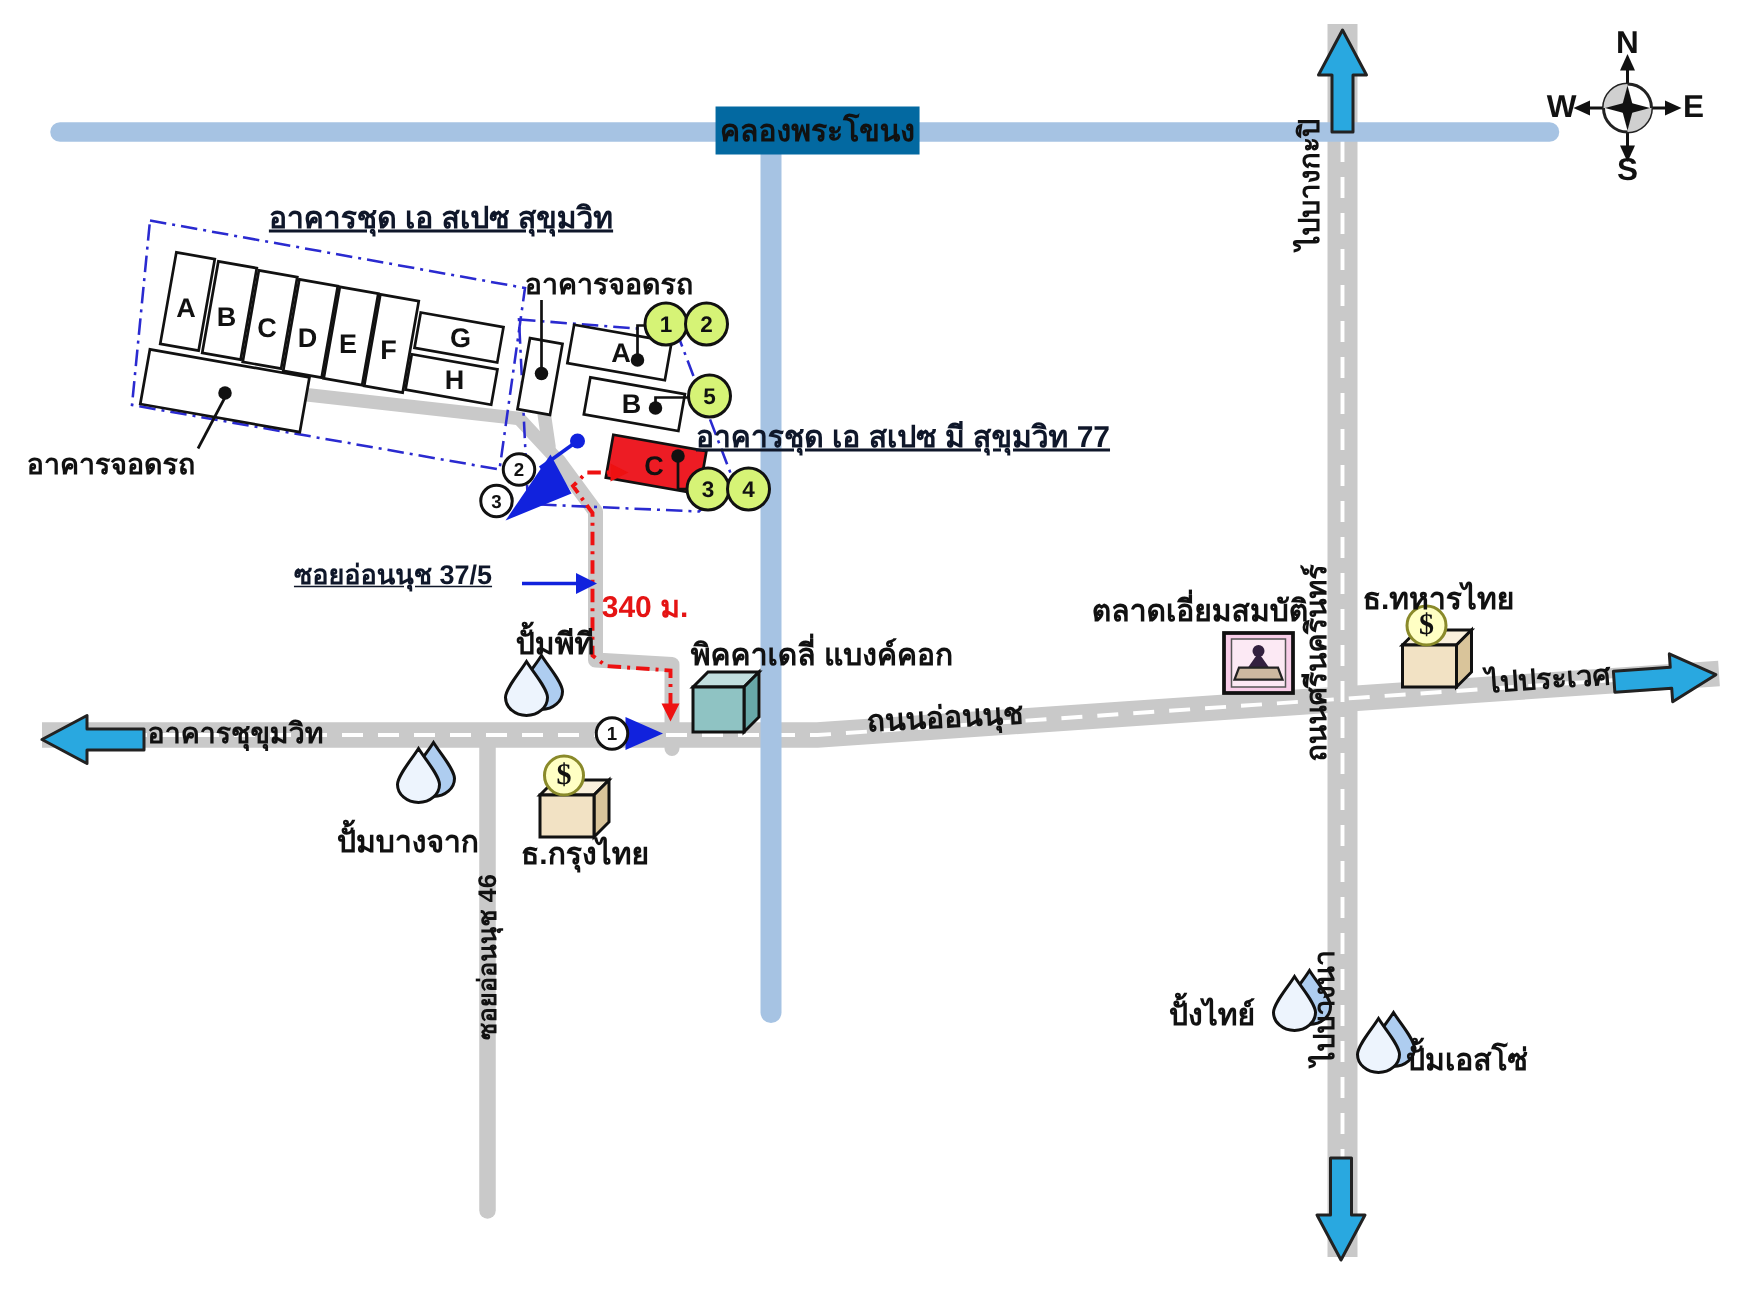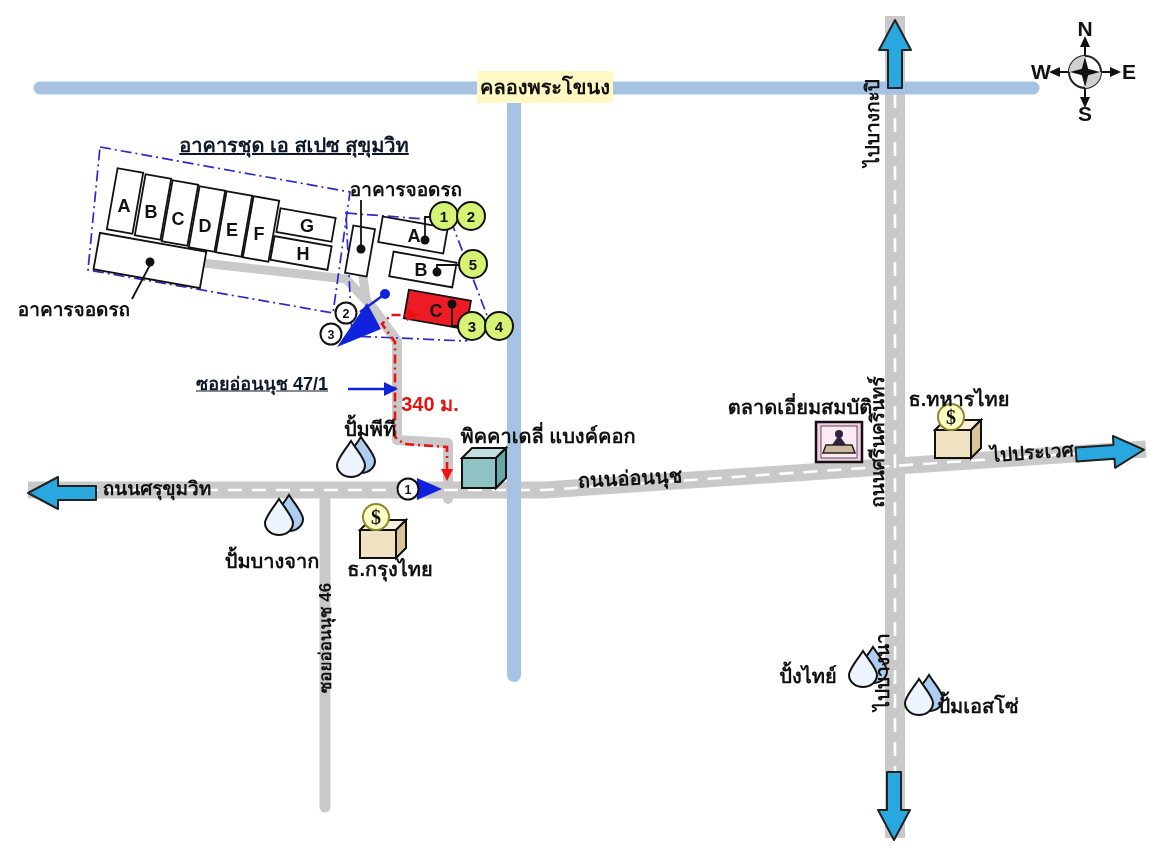--- a/index.html
+++ b/index.html
@@ -7,21 +7,21 @@
        font-family:"Liberation Sans",sans-serif;}
   #map svg{position:absolute;left:0;top:0;}
   .lbl{position:absolute;transform:translate(-50%,-50%);white-space:nowrap;
        font-weight:bold;color:#111;font-size:20px;z-index:5;}
   .u{}
   .blue{color:#0f172a;text-decoration:underline;}
   .red{color:#e51414;}
   .vert{transform:translate(-50%,-50%) rotate(-90deg);}
   .r-3{transform:translate(-50%,-50%) rotate(-3deg);}
   .r-4{transform:translate(-50%,-50%) rotate(-4deg);}
-  .whitebg{background:#fef9c3;padding:0 3px;}
+  .whitebg{background:#0369a1;padding:0 3px;}
   .bletter{font-size:18px;}
   .serif{font-family:"Liberation Serif",serif;font-size:20px;}
   .gmark{position:absolute;transform:translate(-50%,-50%);width:26px;height:26px;
          border:2px solid #111;border-radius:50%;background:#d6f376;z-index:6;
          display:flex;align-items:center;justify-content:center;
          font-size:15px;font-weight:bold;color:#111;}
   .wmark{position:absolute;transform:translate(-50%,-50%);width:19px;height:19px;
          border:2px solid #111;border-radius:50%;background:#fff;z-index:6;
          display:flex;align-items:center;justify-content:center;
          font-size:12.5px;font-weight:bold;color:#111;}
@@ -169,35 +169,36 @@
     <path d="M 1085,72 L 1085,88 A 16,16 0 0 0 1101,72 Z" fill="#d0d0d0"></path>
     <polygon points="1085,57 1089,72 1085,87 1081,72" fill="#111"></polygon>
     <polygon points="1070,72 1085,68 1100,72 1085,76" fill="#111"></polygon>
   </g>
 </svg>
 
   <div class="lbl whitebg" style="left:545px;top:87px;">คลองพระโขนง</div>
 
   <div class="lbl blue" style="left:294px;top:145px;">อาคารชุด เอ สเปซ สุขุมวิท</div>
   <div class="lbl u" style="left:406px;top:189px;font-size:19px;">อาคารจอดรถ</div>
+  <div class="lbl blue" style="left:602px;top:291px;">อาคารชุด เอ สเปซ มี สุขุมวิท 77</div>
   <div class="lbl u" style="left:74px;top:309px;font-size:19px;">อาคารจอดรถ</div>
 
-  <div class="lbl blue" style="left:262px;top:383px;font-size:18px;">ซอยอ่อนนุช 47/1</div>
+  <div class="lbl blue" style="left:262px;top:383px;font-size:18px;">ซอยอ่อนนุช 37/5</div>
   <div class="lbl red" style="left:430px;top:404px;font-size:20px;">340 ม.</div>
 
   <div class="lbl" style="left:370px;top:429px;">ปั้มพีที</div>
   <div class="lbl" style="left:800px;top:407px;">ตลาดเอี่ยมสมบัติ</div>
   <div class="lbl" style="left:548px;top:436px;">พิคคาเดลี่ แบงค์คอก</div>
   <div class="lbl" style="left:959px;top:399px;">ธ.ทหารไทย</div>
   <div class="lbl" style="left:390px;top:569px;">ธ.กรุงไทย</div>
   <div class="lbl" style="left:272px;top:561px;">ปั้มบางจาก</div>
   <div class="lbl" style="left:808px;top:676px;">ปั้งไทย์</div>
   <div class="lbl" style="left:978px;top:706px;font-family:Liberation Serif, serif;">ปั้มเอสโซ่</div>
 
-  <div class="lbl" style="left:157px;top:488px;font-size:19px;">ถนนศรุขุมวิท</div>
+  <div class="lbl" style="left:157px;top:488px;font-size:19px;">อาคารชุขุมวิท</div>
   <div class="lbl r-3" style="left:630px;top:478px;">ถนนอ่อนนุช</div>
   <div class="lbl r-4" style="left:1032px;top:452px;font-size:19px;">ไปประเวศ</div>
   <div class="lbl vert" style="left:872px;top:123px;font-size:19px;">ไปบางกะปิ</div>
   <div class="lbl vert" style="left:877px;top:442px;font-size:19px;">ถนนศรีนครินทร์</div>
   <div class="lbl vert" style="left:882px;top:672px;font-size:19px;">ไปบางนา</div>
   <div class="lbl vert" style="left:324px;top:638px;font-size:17px;">ซอยอ่อนนุช 46</div>
 
   <div class="lbl bletter" style="left:124px;top:206px;">A</div>
   <div class="lbl bletter" style="left:151px;top:212px;">B</div>
   <div class="lbl bletter" style="left:178px;top:219px;">C</div>

